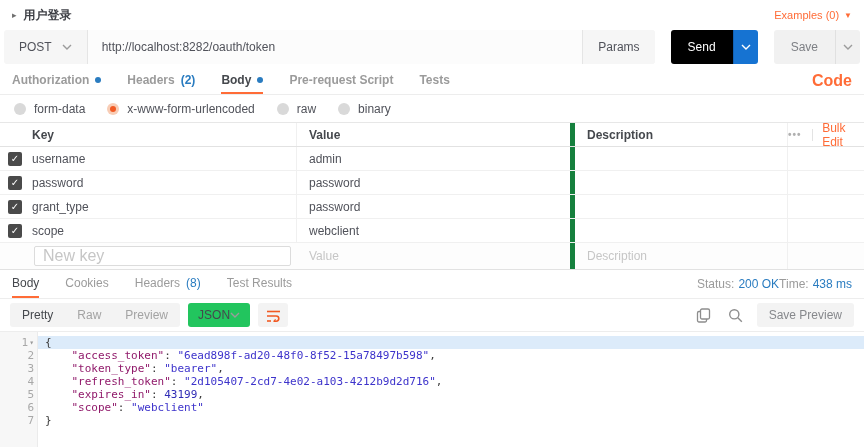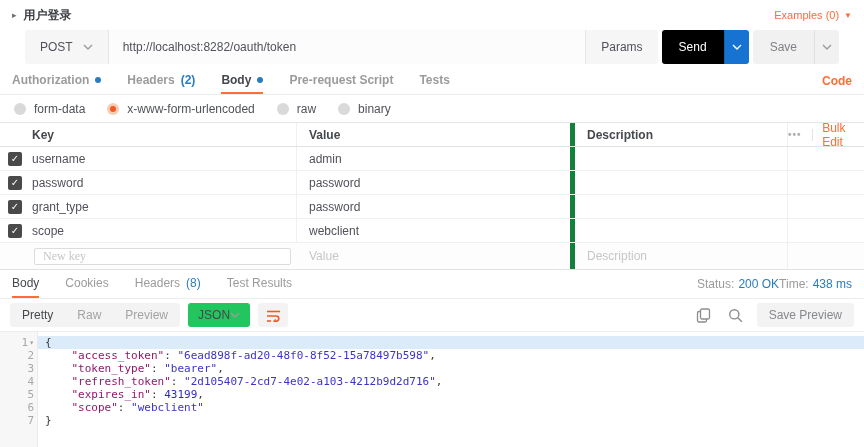--- a/index.html
+++ b/index.html
@@ -11,21 +11,21 @@
   
   .req-header { height:30px; flex:none; display:flex; align-items:center;
                 justify-content:space-between; padding:0 12px; }
   .req-title-wrap { display:flex; align-items:center; gap:7px; cursor:pointer; }
   .collapse-caret { font-size:9px; color:#6e6e6e; }
   .req-title { font-weight:bold; color:#3c3e44; }
   .examples-link { color:#ff6c37; font-size:11px; display:flex; align-items:center; gap:5px; cursor:pointer; }
   .examples-link .tri { font-size:8px; }
 
   
-  .url-row { height:34px; flex:none; display:flex; gap:4px; padding:0 25px; margin-bottom:3px; }
+  .url-row { height:34px; flex:none; display:flex; gap:16px; padding:0 4px; margin-bottom:3px; }
   .url-bar { flex:1; display:flex; background:#f6f6f6; border-radius:3px; overflow:hidden; }
   .method-select { display:flex; align-items:center; gap:10px; padding:0 15px; color:#50525a; cursor:pointer; }
   .method-select .chev, .params-btn .chev { color:#9b9b9b; }
   .vdiv { width:1px; background:#e5e5e5; margin:0; }
   .url-input { flex:1; border:none; outline:none; background:#fcfcfc; padding:0 14px;
                font-family:"Liberation Sans",sans-serif; font-size:12px; color:#50525a; }
   .params-btn { display:flex; align-items:center; padding:0 15px; background:#f6f6f6;
                 border-left:1px solid #e5e5e5; cursor:pointer; }
   .split-btn { display:flex; border-radius:3px; overflow:hidden; flex:none; }
   .split-btn .main { padding:0 17px; display:flex; align-items:center; border:none; font-size:12px; cursor:pointer;
@@ -36,21 +36,21 @@
   .save-btn .main { background:#f1f1f1; color:#7e8085; }
   .save-btn .arrow { background:#f1f1f1; color:#9b9b9b; border-left:1px solid #e0e0e0; }
 
   
   .tabs-row { height:28px; flex:none; display:flex; align-items:stretch; gap:26px;
               padding:0 12px; border-bottom:1px solid #ededed; color:#9b9b9b;font-weight:bold; }
   .tab { display:flex; align-items:center; gap:6px; cursor:pointer; border-bottom:2px solid transparent; }
   .tab.active { color:#45484d; border-bottom-color:#ff6c37; }
   .dot { width:6px; height:6px; border-radius:50%; background:#2a7cc0; }
   .count { color:#2a7cc0; }
-  .code-link { margin-left:auto; align-self:center; color:#ff6c37; font-size:12px; cursor:pointer; }
+  .code-link { margin-left:auto; align-self:center; color:#ff6c37; font-size:16px; cursor:pointer; }
 
   
   .radio-row { height:27px; flex:none; display:flex; align-items:center; gap:22px; padding:0 14px; color:#50525a; }
   .radio-opt { display:flex; align-items:center; gap:8px; cursor:pointer; }
   .radio { width:12px; height:12px; border-radius:50%; background:#d9d9d9; position:relative; flex:none; }
   .radio.sel { background:#f8cdb6; }
   .radio.sel::after { content:""; position:absolute; left:3px; top:3px; width:6px; height:6px;
                       border-radius:50%; background:#f15a24; }
 
   
@@ -63,21 +63,21 @@
   .c-desc  { width:213px; flex:none; display:flex; align-items:center; padding-left:12px; border-right:1px solid #f0f0f0; }
   .c-act   { flex:1; display:flex; align-items:center; justify-content:flex-end; gap:10px; padding-right:10px; }
   .kv-row.head .c-key { padding-left:2px; }
   .more-dots { color:#b0b0b0; letter-spacing:1px; font-size:10px; cursor:pointer; }
   .act-div { width:1px; height:12px; background:#e3e3e3; }
   .bulk-edit { color:#ff6c37; font-weight:normal; font-size:12px; cursor:pointer; }
   .checkbox { width:14px; height:14px; border-radius:2px; background:#4a4a4a; color:#fff;
               display:flex; align-items:center; justify-content:center; font-size:10px; cursor:pointer; }
   .kv-row.new { height:27px; border-bottom:1px solid #e2e2e2; background:#fdfdfd; }
   .new-key-input { flex:1; margin:3px 6px 3px 2px; border:1px solid #dcdcdc; border-radius:2px;
-                   padding:0 8px; font-family:Liberation Serif, serif; font-size:12px; color:#555; background:#fff; outline:none; }
+                   padding:0 8px; font-family:Liberation Sans, sans-serif; font-size:16px; color:#555; background:#fff; outline:none; }
   .new-key-input::placeholder { color:#c6c6c6; }
   .ph { color:#c6c6c6; }
   .kv-row.new .c-key { border-right:none; }
 
   
   .resp-tabs { height:29px; flex:none; display:flex; align-items:stretch; gap:26px;
                padding:0 12px; border-bottom:1px solid #ededed; color:#9b9b9b; }
   .resp-meta { margin-left:auto; display:flex; align-items:center; }
   .meta-pair { display:flex; gap:4px; }
   .meta-label { color:#9b9b9b; }

